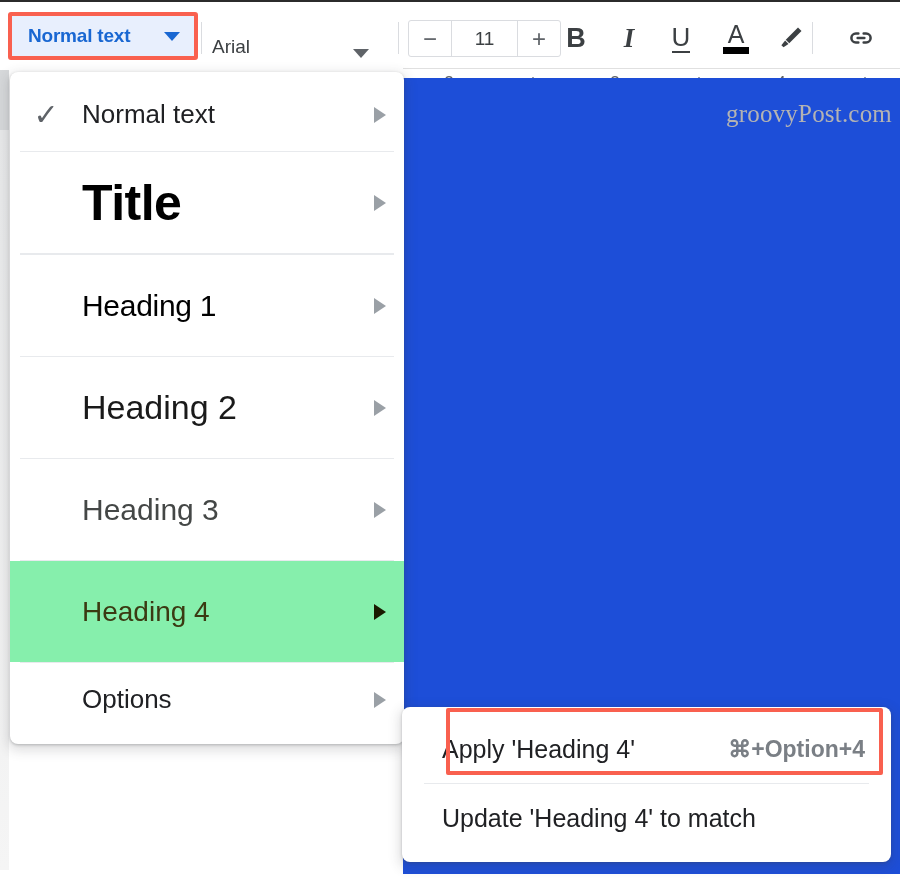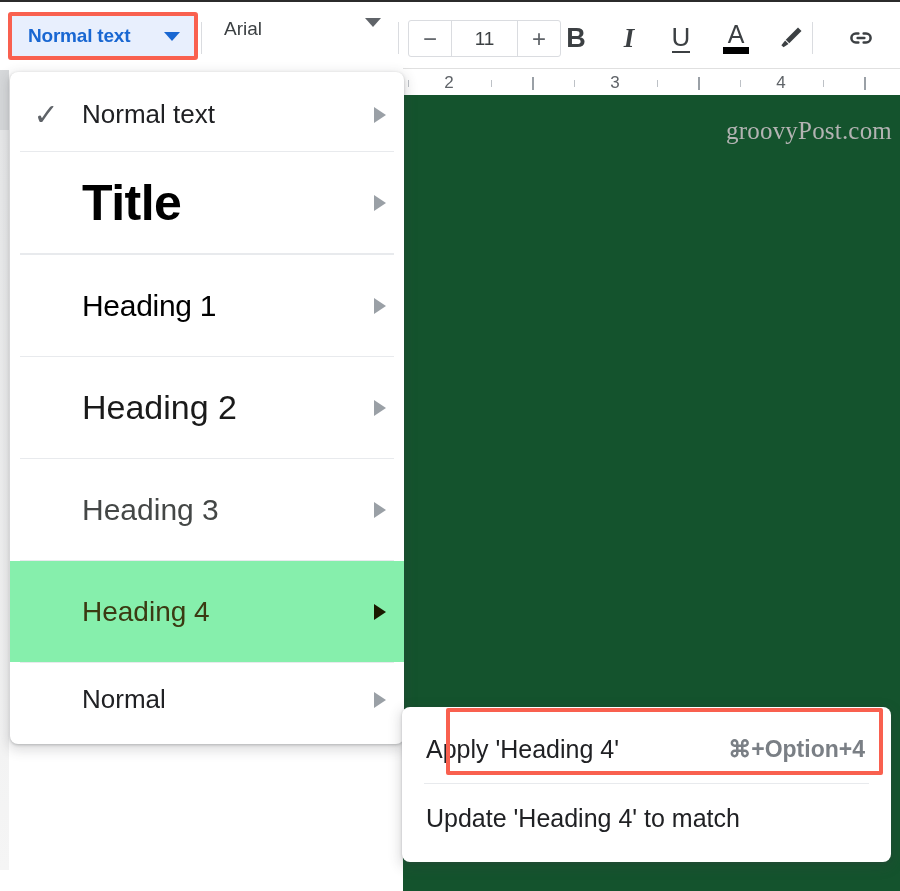--- a/index.html
+++ b/index.html
@@ -69,24 +69,24 @@
     width: 0; height: 0;
     border-left: 8px solid transparent;
     border-right: 8px solid transparent;
     border-top: 9px solid #1967D2;
     margin-left: 10px;
   }
 
   
   .font-box {
     position: absolute;
-    left: 210px; top: 16px;
+    left: 198px; top: 16px;
     width: 185px; height: 40px;
     display: flex;
-    align-items: flex-start;
+    align-items: flex-end;
     justify-content: space-between;
     padding: 0 14px 0 14px;
     box-sizing: border-box;
     cursor: pointer;
   }
   .font-name {
     color: #3c4043;
     font-size: 19px;
     white-space: nowrap;
   }
@@ -178,23 +178,23 @@
     position: absolute;
     top: 4px;
     font-size: 17px;
     color: #5f6368;
     transform: translateX(-50%);
   }
 
   
   .doc-area {
     position: absolute;
-    left: 403px; top: 95px;
+    left: 403px; top: 78px;
     width: 497px; height: 796px;
-    background: #14532d;
+    background: #1d4ed8;
   }
   .watermark {
     position: absolute;
     right: 8px; top: 22px;
     font-family: "Liberation Serif", serif;
     font-size: 25px;
     color: #b3b3b3;
     letter-spacing: 0.2px;
   }
 
@@ -293,21 +293,21 @@
     display: flex;
     align-items: center;
     height: 68px;
     padding: 0 26px 0 24px;
     font-size: 25px;
     color: #202124;
     cursor: pointer;
     box-sizing: border-box;
     white-space: nowrap;
   }
-  .sub-label { flex: 1 1 auto; }
+  .sub-label { flex: 1 1 auto; margin-left: 16px; }
   .sub-shortcut {
     color: #7a7f85;
     font-size: 23px;
     font-weight: bold;
     flex: 0 0 auto;
     margin-left: 30px;
   }
   .sub-sep {
     height: 1px;
     background: #e8eaed;
@@ -444,21 +444,21 @@
       </div>
       <div class="mi-sep"></div>
       <div class="menu-item sel-yellow">
         <div class="mi-check"></div>
         <div class="mi-label sty-h4">Heading 4</div>
         <div class="mi-arrow"></div>
       </div>
       <div class="mi-sep"></div>
       <div class="menu-item short">
         <div class="mi-check"></div>
-        <div class="mi-label sty-options">Normal</div>
+        <div class="mi-label sty-options">Options</div>
         <div class="mi-arrow"></div>
       </div>
     </div>
 
   <div class="submenu" id="style-submenu">
       <div class="sub-item">
         <span class="sub-label">Apply 'Heading 4'</span>
         <span class="sub-shortcut">⌘+Option+4</span>
       </div>
       <div class="sub-sep"></div>

